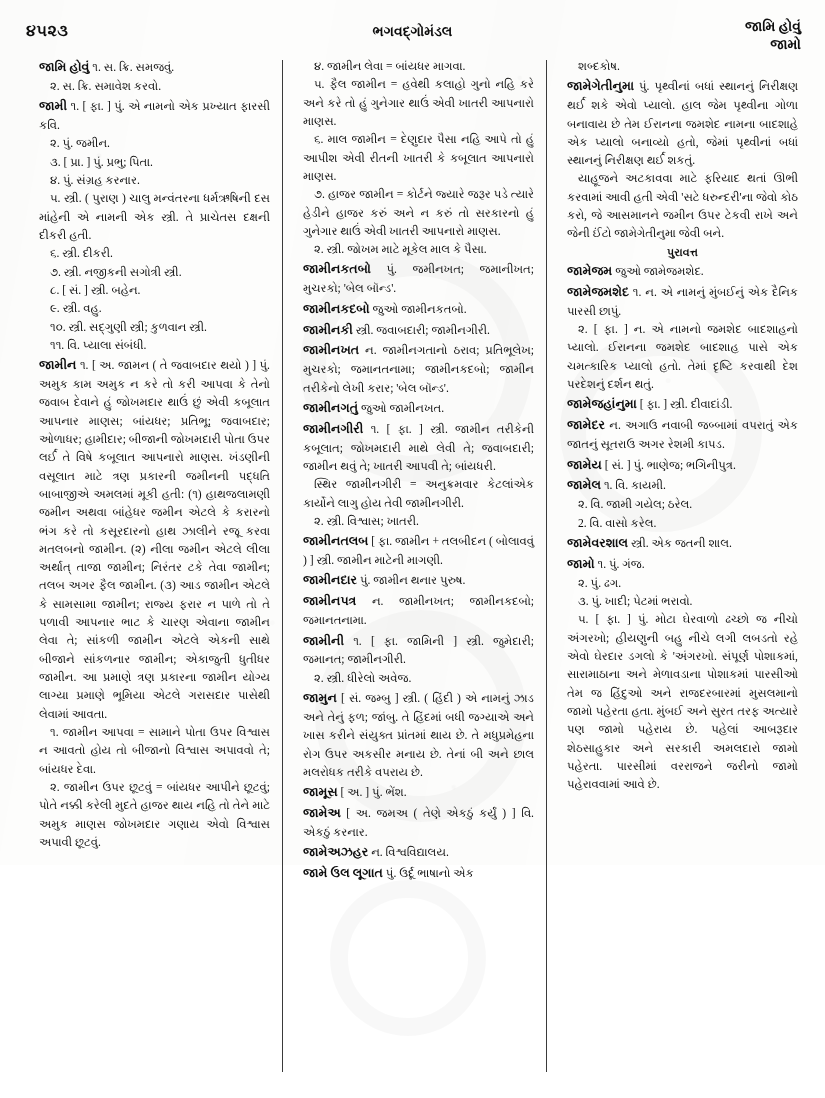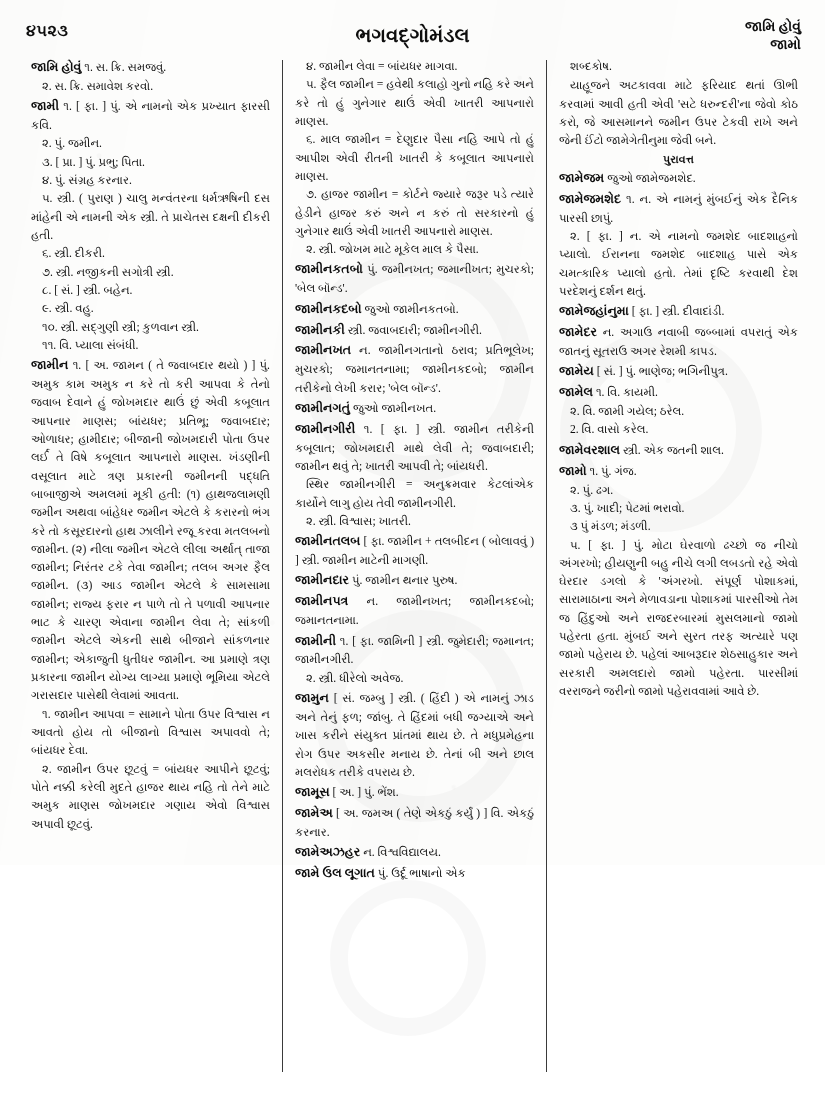--- a/index.html
+++ b/index.html
@@ -66,21 +66,21 @@
     font-size: 16px;
     font-weight: 700;
     letter-spacing: .5px;
   }
   #book-title {
     position: absolute;
     left: 0;
     right: 0;
     top: 24px;
     text-align: center;
-    font-size: 20px;
+    font-size: 14px;
     font-weight: 600;
   }
   #guide-words {
     position: absolute;
     right: 24px;
     top: 18px;
     text-align: right;
     font-size: 14px;
     font-weight: 700;
     line-height: 1.25;
@@ -106,21 +106,21 @@
   }
   .col-rule {
     width: 0;
     border-left: 1.3px solid #3a3a3a;
     margin: 2px 3px 6px 3px;
     align-self: stretch;
     flex: 0 0 auto;
   }
 
   
-  .entry { margin: 0 0 1px 0; }
+  .entry { margin: 0 0 1px 8px; }
 
   .headword {
     font-weight: 700;
     font-size: 12.6px;
   }
   .sense {
     display: block;
     text-indent: 11px;
     text-align: justify;
   }
@@ -243,20 +243,21 @@
         <div class="entry">
           <span class="sense-first"><span class="headword">જામે ઉલ લૂગાત</span> પું. ઉર્દૂ ભાષાનો એક</span>
         </div>
       </div>
     <div class="col-rule"></div>
     <div class="column" id="col-right">
         <div class="entry">
           <span class="runon">શબ્દકોષ.</span>
         </div>
         <div class="entry">
+          <span class="sense-first"><span class="headword">જામેગેતીનુમા</span> પું. પૃથ્વીનાં બધાં સ્થાનનું નિરીક્ષણ થર્ઈ શકે એવો પ્યાલો. હાલ જેમ પૃથ્વીના ગોળા બનાવાય છે તેમ ઈરાનના જમશેદ નામના બાદશાહે એક પ્યાલો બનાવ્યો હતો, જેમાં પૃથ્વીનાં બધાં સ્થાનનું નિરીક્ષણ થર્ઈ શકતું.</span>
           <span class="runon">યાહૂજને અટકાવવા માટે ફરિયાદ થતાં ઊભી કરવામાં આવી હતી એવી 'સટે ધરુન્દરી'ના જેવો કોઠ કરો, જે આસમાનને જમીન ઉપર ટેકવી રાખે અને જેની ઈંટો જામેગેતીનુમા જેવી બને.</span>
           <span class="src-label">પુરાવત્ત</span>
         </div>
         <div class="entry">
           <span class="sense-first"><span class="headword">જામેજમ</span> જુઓ જામેજમશેદ.</span>
         </div>
         <div class="entry">
           <span class="sense-first"><span class="headword">જામેજમશેદ</span> ૧. ન. એ નામનું મુંબઈનું એક દૈનિક પારસી છાપું.</span>
           <span class="sense">૨. [ ફા. ] ન. એ નામનો જમશેદ બાદશાહનો પ્યાલો. ઈરાનના જમશેદ બાદશાહ પાસે એક ચમત્કારિક પ્યાલો હતો. તેમાં દૃષ્ટિ કરવાથી દેશ પરદેશનું દર્શન થતું.</span>
         </div>
@@ -274,19 +275,18 @@
           <span class="sense">૨. વિ. જામી ગયેલ; ઠરેલ.</span>
           <span class="sense">2. વિ. વાસો કરેલ.</span>
         </div>
         <div class="entry">
           <span class="sense-first"><span class="headword">જામેવરશાલ</span> સ્ત્રી. એક જતની શાલ.</span>
         </div>
         <div class="entry">
           <span class="sense-first"><span class="headword">જામો</span> ૧. પું. ગંજ.</span>
           <span class="sense">૨. પું. ઢગ.</span>
           <span class="sense">૩. પું. ખાદી; પેટમાં ભરાવો.</span>
-          <span class="runon">૩ પું મંડળ; મંડળી.</span>
           <span class="sense">૫. [ ફા. ] પું. મોટા ઘેરવાળો ઢચ્છો જ નીચો અંગરખો; હીયણુની બહુ નીચે લગી લબડતો રહે એવો ઘેરદાર ડગલો કે 'અંગરખો. સંપૂર્ણ પોશાકમાં, સારામાઠાના અને મેળાવડાના પોશાકમાં પારસીઓ તેમ જ હિંદુઓ અને રાજદરબારમાં મુસલમાનો જામો પહેરતા હતા. મુંબઈ અને સુરત તરફ અત્યારે પણ જામો પહેરાય છે. પહેલાં આબરૂદાર શેઠસાહુકાર અને સરકારી અમલદારો જામો પહેરતા. પારસીમાં વરરાજને જરીનો જામો પહેરાવવામાં આવે છે.</span>
         </div>
       </div>
   </div>
 
 </div>
 
 </body></html>

